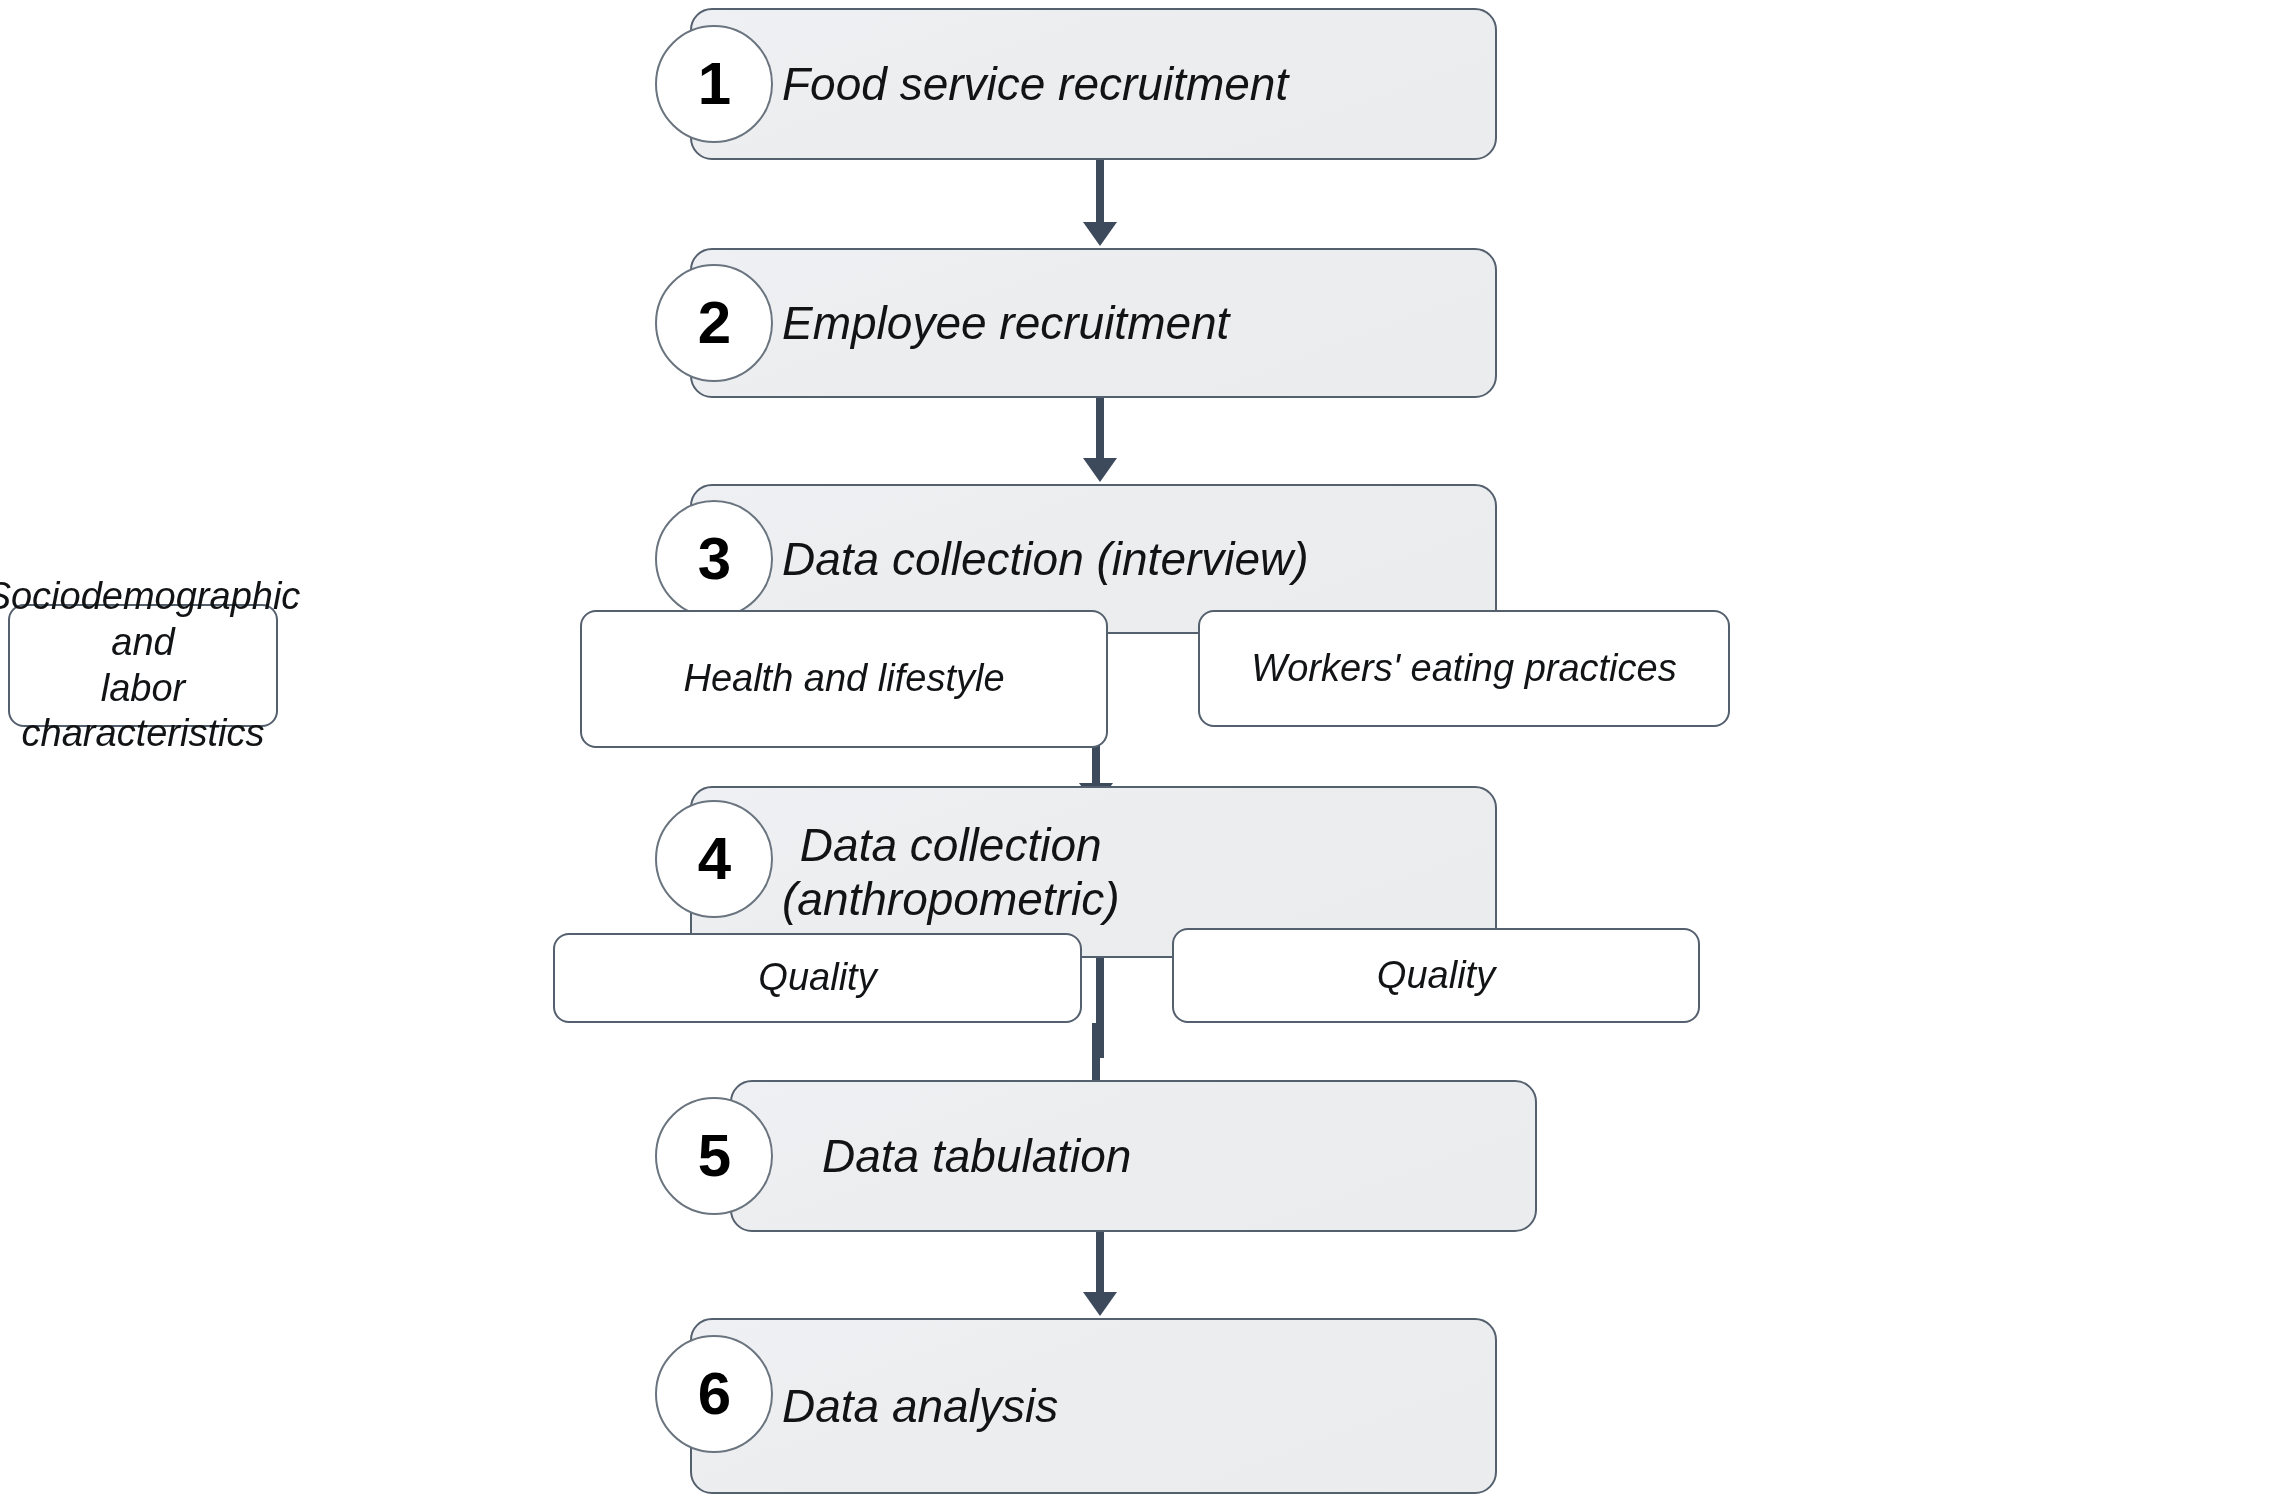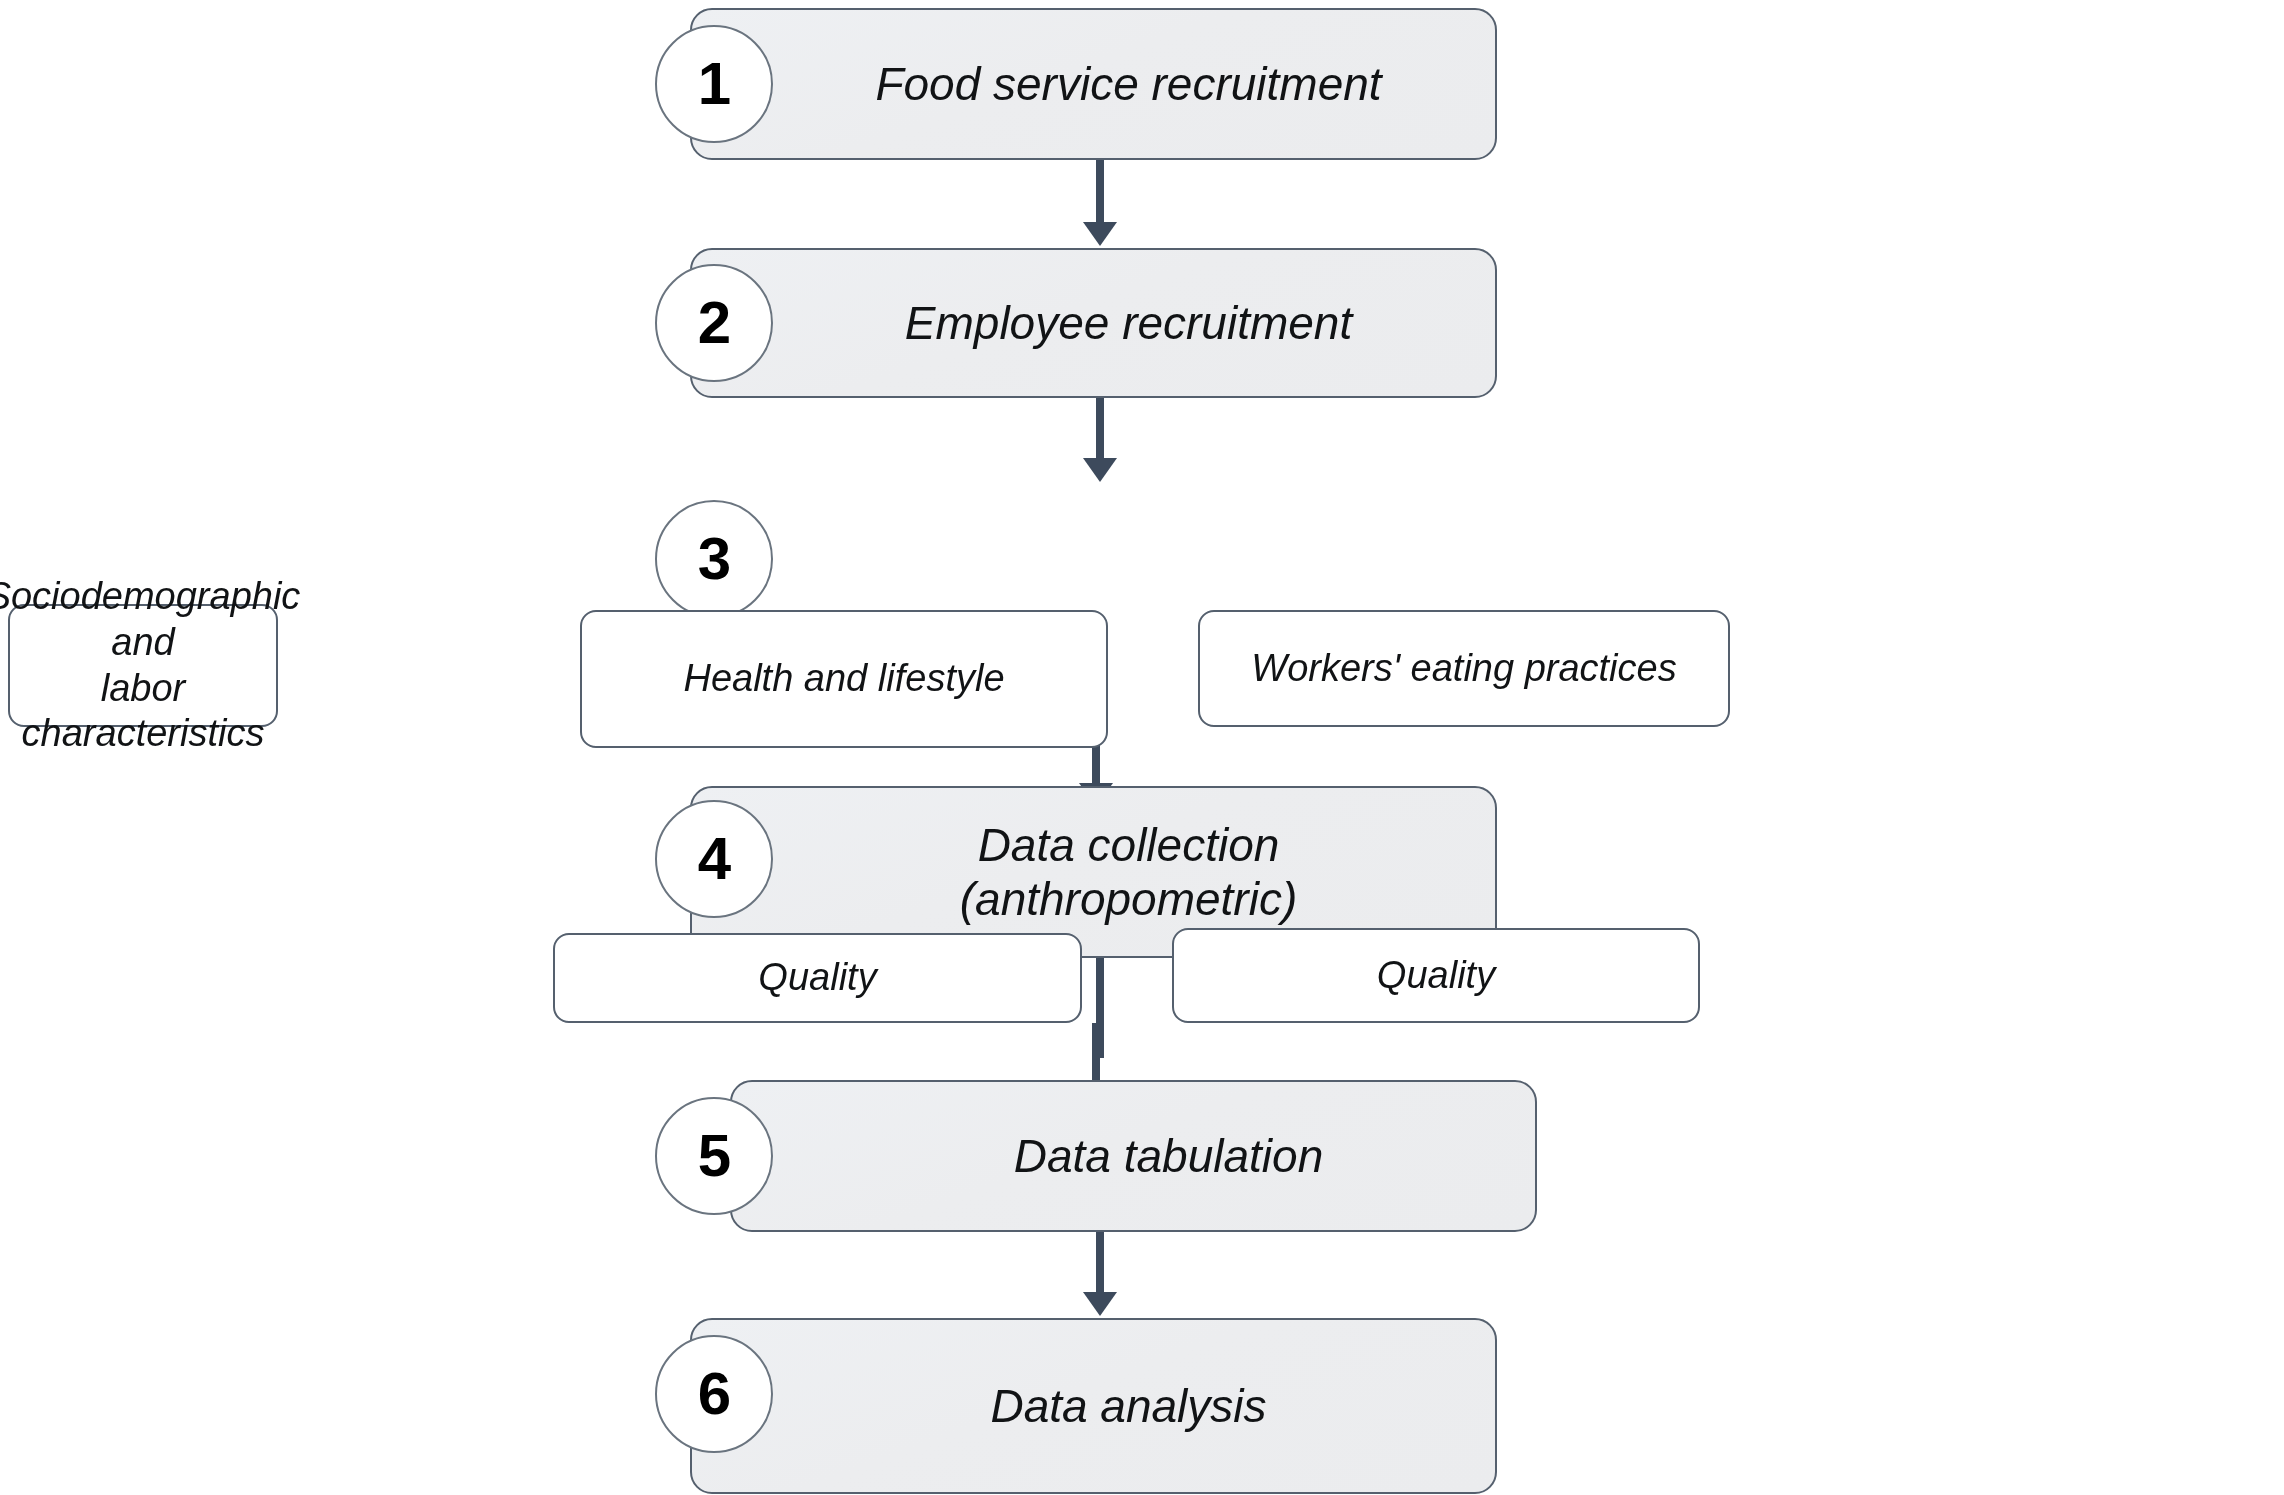--- a/index.html
+++ b/index.html
@@ -8,21 +8,20 @@
 
   
   .step-box{
     position:absolute;
     box-sizing:border-box;
     background:linear-gradient(160deg,#eef0f3 0%,#ecedef 45%,#ebecee 100%);
     border:2px solid #55606e;
     border-radius:22px;
     display:flex;
     align-items:center;
-    justify-content:center;
     z-index:2;
   }
   .step-label{
     font-style:italic;
     font-weight:400;
     font-size:46px;
     line-height:1.18;
     color:#111315;
     text-align:center;
     padding-left:90px;
@@ -121,20 +120,23 @@
   </div>
   <div class="step-circle" style="left:655px;top:264px;">
     <span>2</span>
   </div>
 
   <div class="arrow" style="left:1070px;top:398px;width:60px;height:88px;">
     <div class="arrow-shaft" style="height:62px;"></div>
     <div class="arrow-head" style="top:60px;"></div>
   </div>
 
+  <div class="step-box" style="left:690px;top:484px;width:807px;height:150px;">
+    <div class="step-label">Data collection (interview)</div>
+  </div>
   <div class="step-circle" style="left:655px;top:500px;">
     <span>3</span>
   </div>
 
   <div class="connector" style="left:1096px;top:634px;height:100px;"></div>
 
   <div class="sub-box" style="left:8px;top:604px;width:270px;height:123px;">
     <div class="sub-label">Sociodemographic and
 labor characteristics</div>
   </div>

